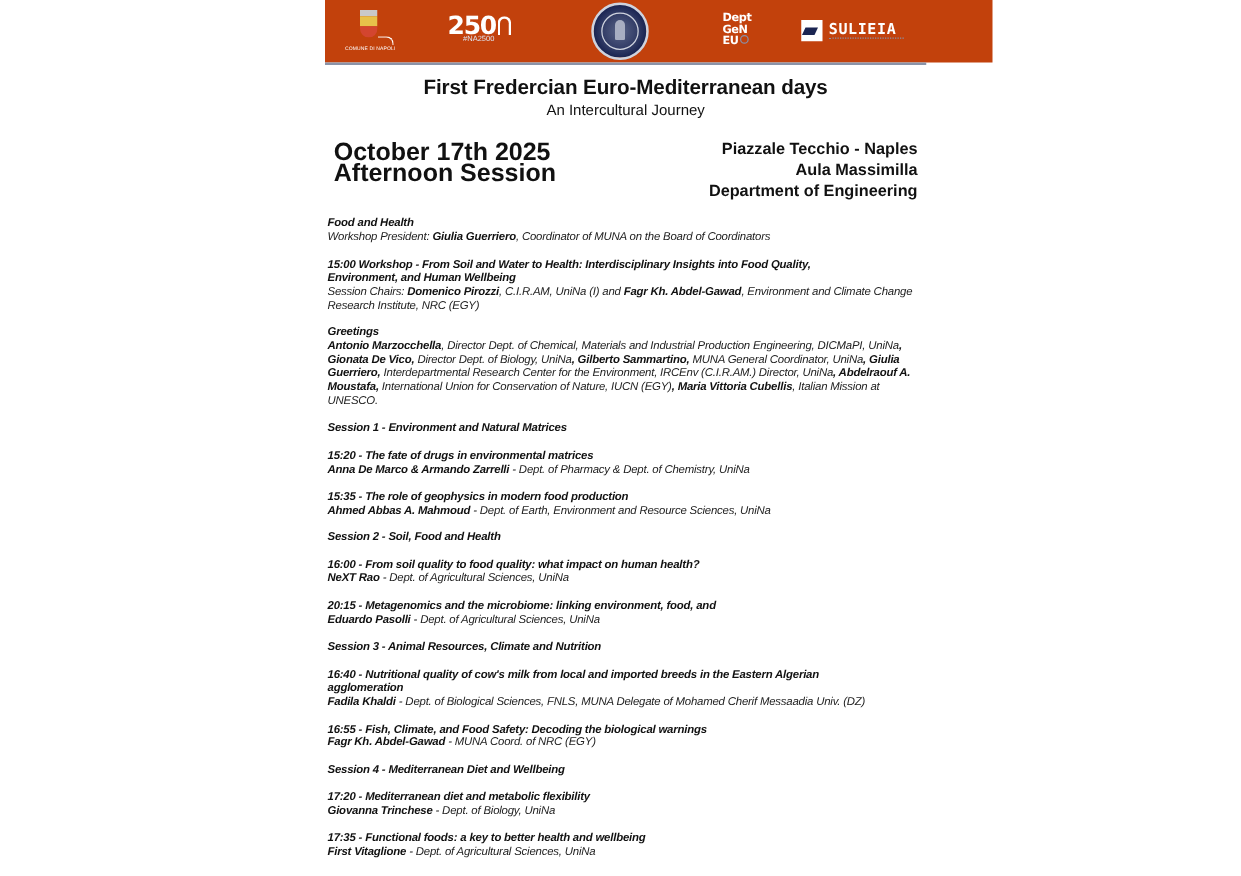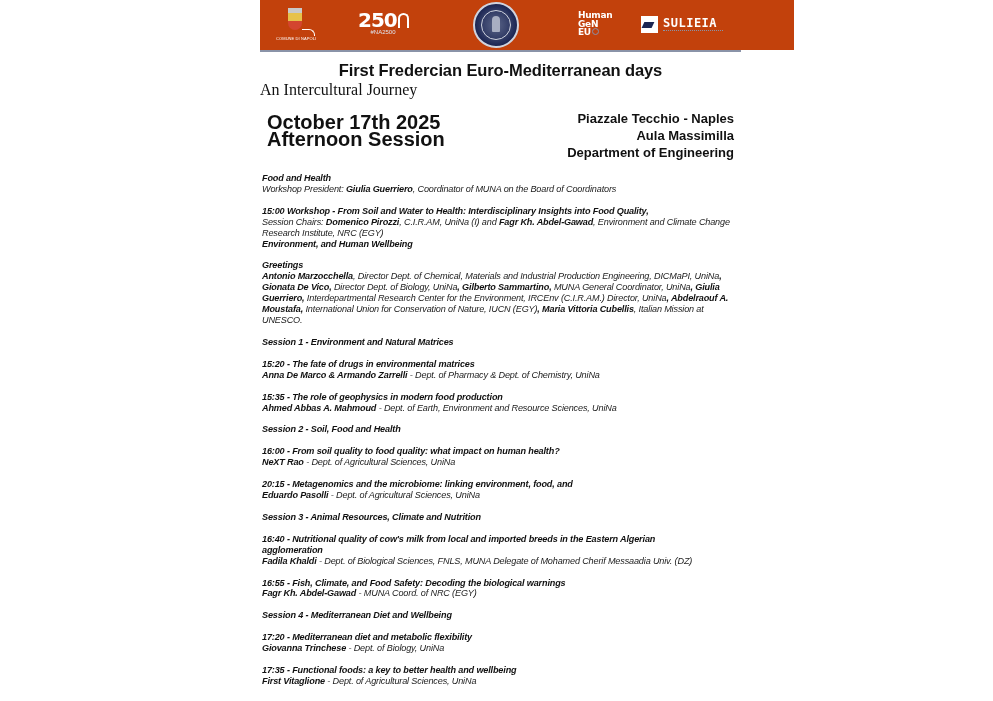--- a/index.html
+++ b/index.html
@@ -24,21 +24,21 @@
   .seal-figure { position: absolute; left: 10px; top: 6px; width: 8px; height: 16px; background: #a8aec2; border-radius: 4px 4px 1px 1px; }
   .logo-nextgen { left: 318px; top: 11px; width: 40px; height: 30px; font-family: "DejaVu Sans", sans-serif; font-weight: bold; font-size: 9px; line-height: 8.5px; letter-spacing: -0.3px; }
   .eu-ring { display: inline-block; width: 5px; height: 5px; border: 1px solid #8890aa; border-radius: 50%; vertical-align: 0; margin-left: 1px; }
   .logo-sulieia { left: 381px; top: 15px; width: 95px; height: 22px; }
   .sul-mark { position: absolute; left: 0; top: 1px; width: 17px; height: 17px; background: #fff; }
   .sul-mark:before { content: ""; position: absolute; left: 2px; top: 6px; width: 10px; height: 6px; background: #1b2552; transform: skewX(-25deg); }
   .sul-text { position: absolute; left: 22px; top: 1px; font-family: "DejaVu Sans Mono", monospace; font-weight: bold; font-size: 12px; letter-spacing: 0.5px; color: #fff; }
   .sul-sub { position: absolute; left: 22px; top: 15px; width: 60px; height: 3px; border-top: 1px dotted #8a93a8; }
 
   .title { position: absolute; left: 0; width: 481px; text-align: center; font-weight: bold; font-size: 16.5px; top: 61px; letter-spacing: -0.1px; }
-  .subtitle { position: absolute; left: 0; width: 481px; font-size: 16px; top: 81px; font-family: Liberation Serif, serif; }
+  .subtitle { position: absolute; left: 0; width: 481px; text-align: center; font-size: 12px; top: 81px; }
   .date-block { position: absolute; left: 7px; top: 114px; font-weight: bold; font-size: 20px; line-height: 17px; }
   .venue-block { position: absolute; right: 7px; top: 110px; text-align: right; font-weight: bold; font-size: 13px; line-height: 17px; }
 
   .program { position: absolute; left: 2px; top: 173px; width: 478px; font-family: "Liberation Sans", sans-serif; font-size: 9.1px; line-height: 10.9px; color: #222; letter-spacing: -0.15px; }
   .block { margin: 0 0 11px 0; font-style: italic; }
   .b { font-weight: bold; color: #111; }
   .line { display: block; }
 </style>
 </head>
 <body>
@@ -60,21 +60,21 @@
       <div class="n2500"><span>25</span><span>0</span><span class="n2500-arch"></span></div>
       <div class="tag2500">#NA2500</div>
     </div>
 
     <div class="logo logo-seal">
       <div class="seal-inner"></div>
       <div class="seal-figure" style="left:17px;top:12px;"></div>
     </div>
 
     <div class="logo logo-nextgen">
-      <div>Human</div>
+      <div>Dept</div>
       <div>GeN</div>
       <div><span>EU</span><span class="eu-ring"></span></div>
     </div>
 
     <div class="logo logo-sulieia">
       <div class="sul-mark"></div>
       <div class="sul-text">SULIEIA</div>
       <div class="sul-sub"></div>
     </div>
   </div>
@@ -96,22 +96,22 @@
 
   <div class="program">
 
     <div class="block">
       <span class="line b">Food and Health</span>
       <span class="line"><span>Workshop President: </span><span class="b">Giulia Guerriero</span><span>, Coordinator of MUNA on the Board of Coordinators</span></span>
     </div>
 
     <div class="block">
       <span class="line b">15:00 Workshop - From Soil and Water to Health: Interdisciplinary Insights into Food Quality,</span>
+      <span class="line b">Environment, and Human Wellbeing</span>
       <span class="line"><span>Session Chairs: </span><span class="b">Domenico Pirozzi</span><span>, C.I.R.AM, UniNa (I) and </span><span class="b">Fagr Kh. Abdel-Gawad</span><span>, Environment and Climate Change Research Institute, NRC (EGY)</span></span>
-      <span class="line b">Environment, and Human Wellbeing</span>
     </div>
 
     <div class="block">
       <span class="line b">Greetings</span>
       <span class="line"><span class="b">Antonio Marzocchella</span><span>, Director Dept. of Chemical, Materials and Industrial Production Engineering, DICMaPI, UniNa</span><span class="b">, Gionata De Vico,</span><span> Director Dept. of Biology, UniNa</span><span class="b">, Gilberto Sammartino,</span><span> MUNA General Coordinator, UniNa</span><span class="b">, Giulia Guerriero,</span><span> Interdepartmental Research Center for the Environment, IRCEnv (C.I.R.AM.) Director, UniNa</span><span class="b">, Abdelraouf A. Moustafa,</span><span> International Union for Conservation of Nature, IUCN (EGY)</span><span class="b">, Maria Vittoria Cubellis</span><span>, Italian Mission at UNESCO.</span></span>
     </div>
 
     <div class="block"><span class="b">Session 1 - Environment and Natural Matrices</span></div>
     <div class="block">
       <span class="line b">15:20 - The fate of drugs in environmental matrices</span>

